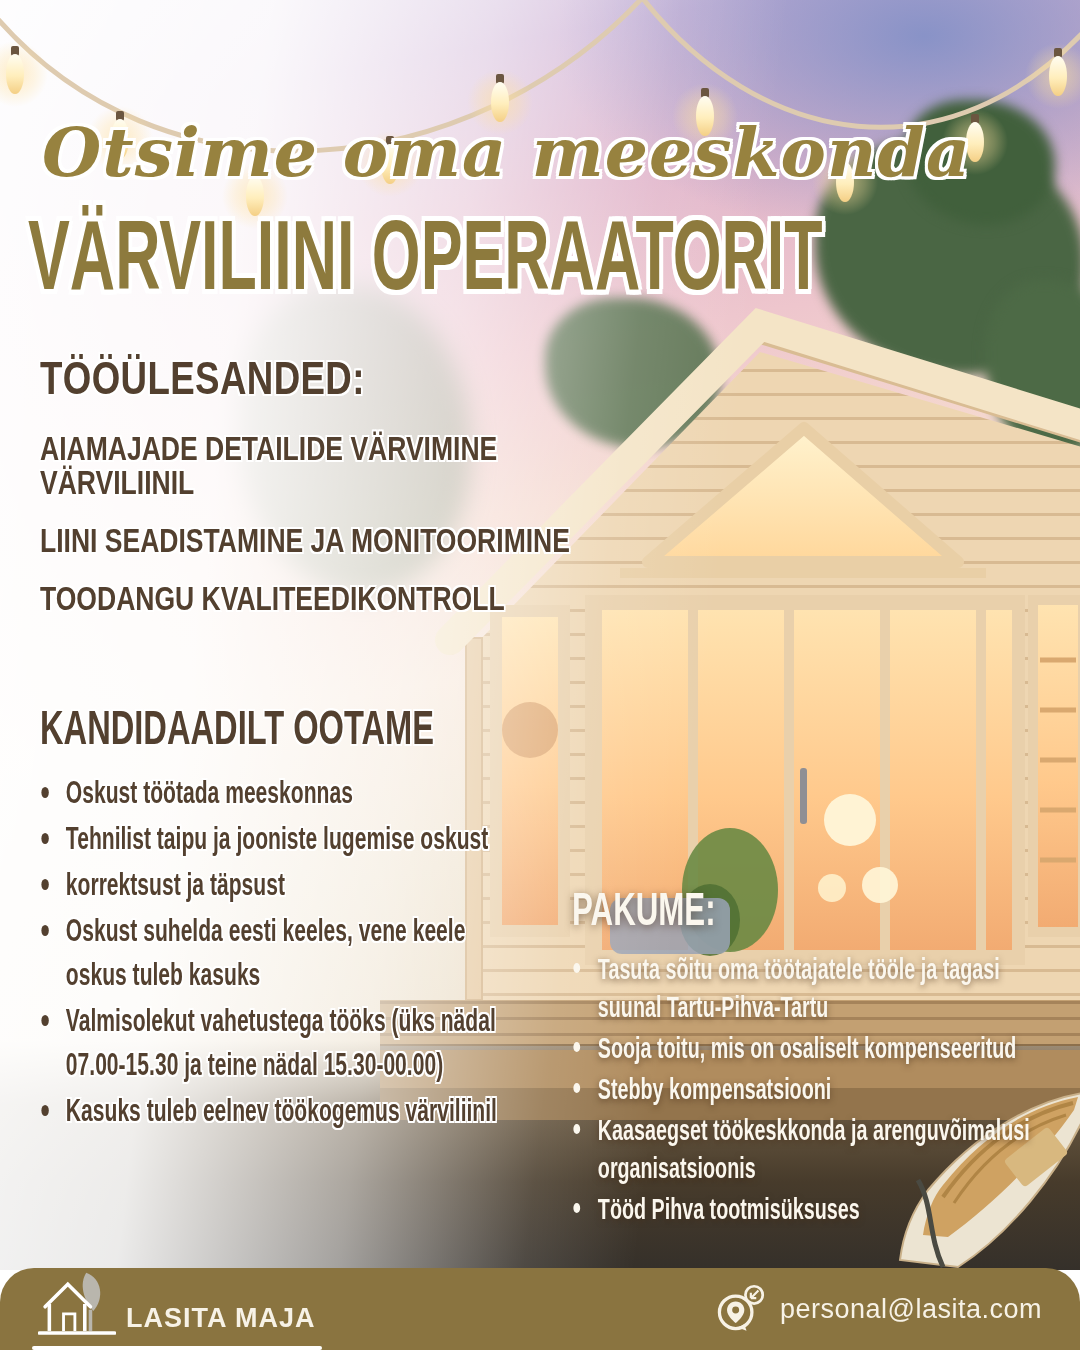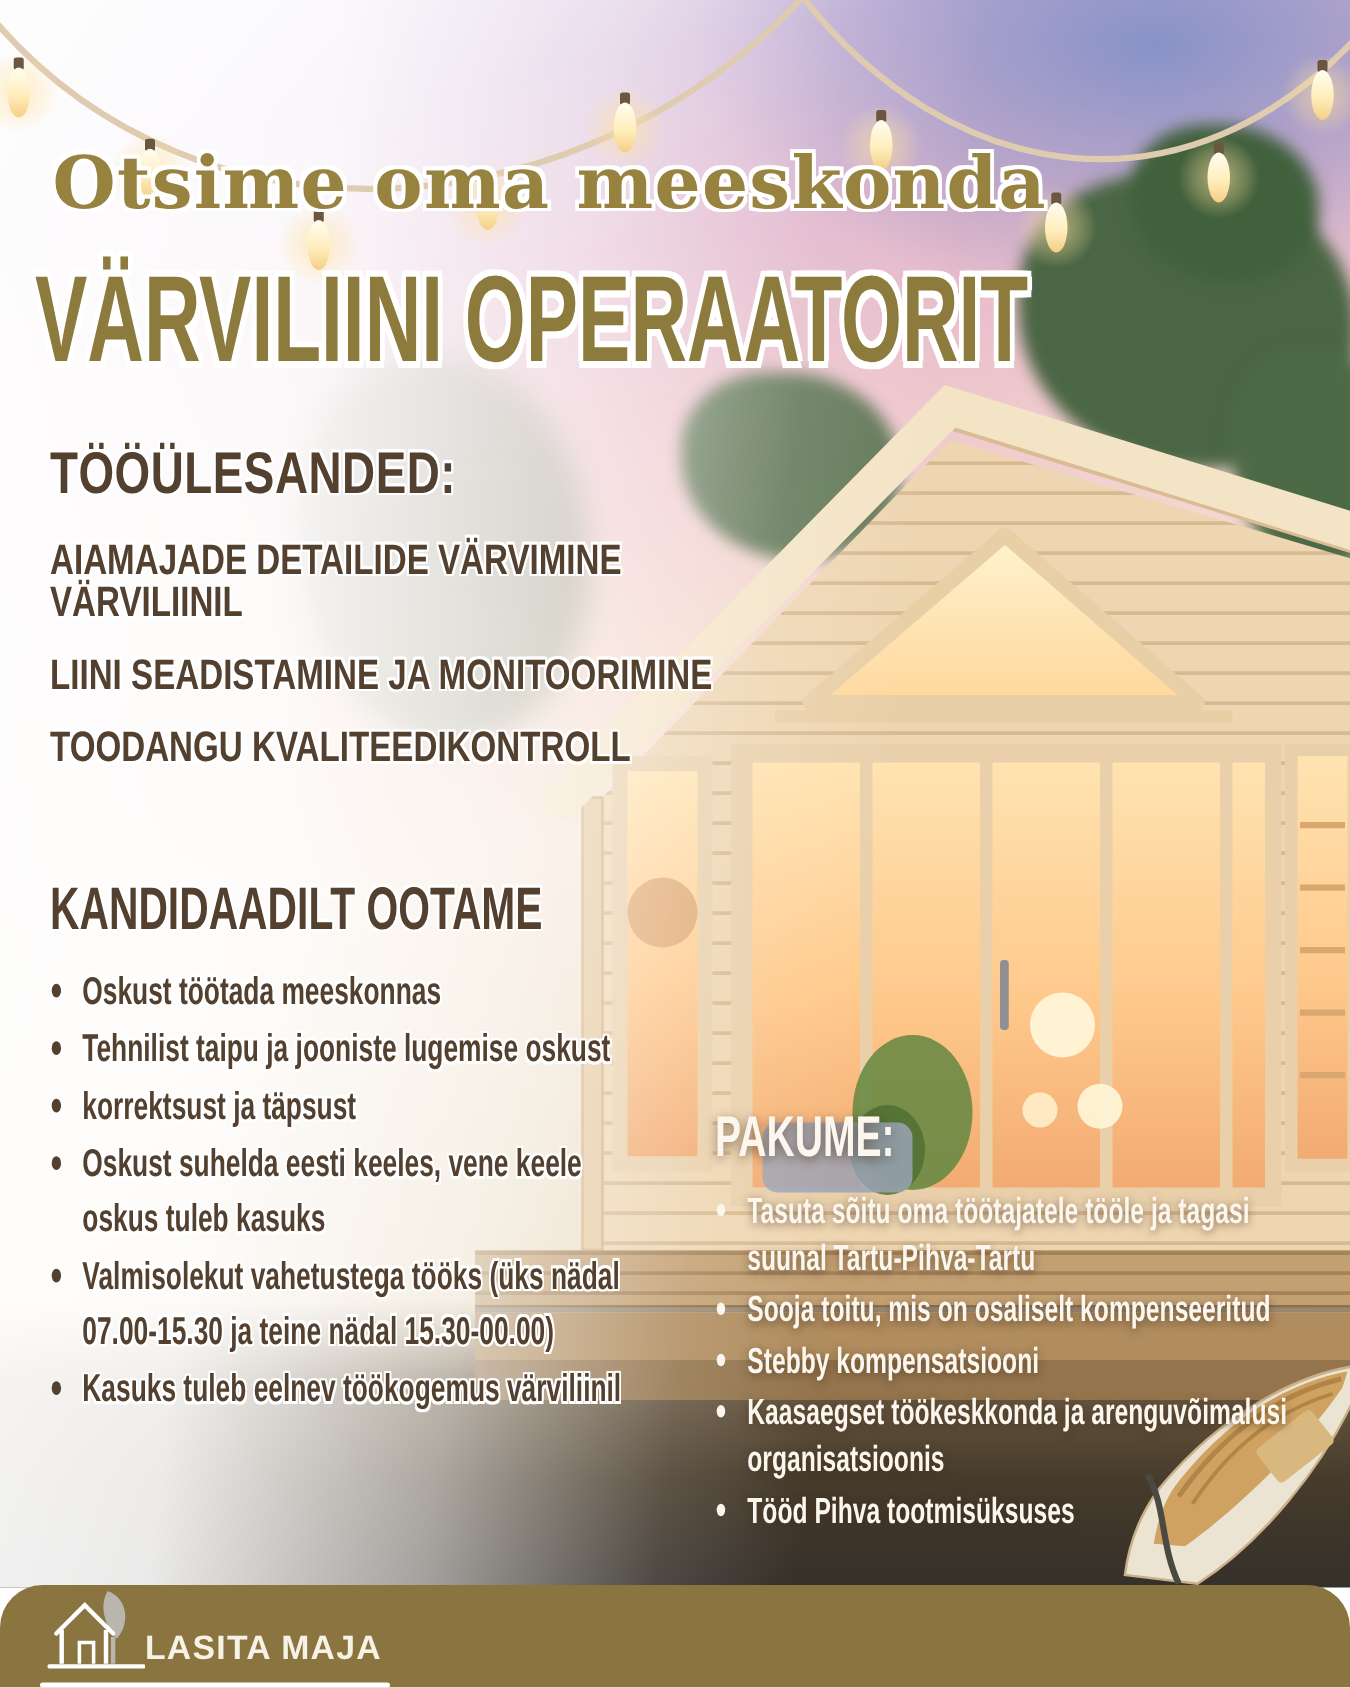--- a/index.html
+++ b/index.html
@@ -22,22 +22,22 @@
   .cabin{left:380px;top:300px;width:700px;height:820px;}
   .water{left:0;top:1040px;width:1080px;height:230px;
     background:linear-gradient(180deg,rgba(138,115,84,0) 0%,#6b5a42 28%,#473b2b 62%,#35302a 100%);}
   .boat{left:888px;top:1085px;width:200px;height:185px;}
   .wash{left:0;top:0;width:1080px;height:1270px;
     background:linear-gradient(97deg,rgba(255,255,255,.97) 0%,rgba(255,255,255,.9) 22%,
                rgba(255,255,255,.55) 40%,rgba(255,255,255,.12) 55%,rgba(255,255,255,0) 64%);}
   .lights{left:0;top:0;width:1080px;height:250px;}
 
   
-  .kicker{left:42px;top:112px;font-family:"DejaVu Serif", cursive;font-weight:bold;
-    font-size:58px;color:#97823f;letter-spacing:1px;white-space:nowrap;
+  .kicker{left:42px;top:112px;font-family:"DejaVu Serif", cursive;font-style:italic;font-weight:bold;
+    font-size:68px;color:#97823f;letter-spacing:1px;white-space:nowrap;
     text-shadow:3px 0 0 #fff,-3px 0 0 #fff,0 3px 0 #fff,0 -3px 0 #fff,
                 3px 3px 0 #fff,-3px -3px 0 #fff,3px -3px 0 #fff,-3px 3px 0 #fff;text-align:center;}
   .title{left:28px;top:204px;font-size:98px;font-weight:bold;color:#8d7a3d;line-height:1.05;
     transform:scaleX(.64);transform-origin:0 0;white-space:nowrap;letter-spacing:0;
     text-shadow:6px 0 0 #fff,-6px 0 0 #fff,0 5px 0 #fff,0 -5px 0 #fff,
                 5px 5px 0 #fff,-5px -5px 0 #fff,5px -5px 0 #fff,-5px 5px 0 #fff;}
   .brown{color:#53402f;}
   .ol-sm{text-shadow:2px 0 0 #fff,-2px 0 0 #fff,0 2px 0 #fff,0 -2px 0 #fff,
          2px 2px 0 #fff,-2px -2px 0 #fff,2px -2px 0 #fff,-2px 2px 0 #fff;}
   .tasks{left:40px;top:350px;width:780px;transform:scaleX(.78);transform-origin:0 0;}
@@ -55,21 +55,21 @@
   .offers li{font-size:29px;line-height:38px;margin:3px 0;text-shadow:0 2px 8px rgba(70,45,25,.6);}
   .offers li::before{content:"";position:absolute;left:2px;top:13px;width:10px;height:10px;
     border-radius:50%;background:#fbf7ee;}
 
   
   .footer{left:0;bottom:0;width:1080px;height:82px;background:#8a7440;
     border-radius:34px 34px 0 0;display:flex;align-items:center;
     justify-content:space-between;padding:0 38px;box-sizing:border-box;color:#f7f2e6;}
   .f-group{display:flex;align-items:center;gap:14px;}
   .f-text{font-size:27px;letter-spacing:.5px;}
-  .logo{display:flex;align-items:flex-end;position:relative;padding-bottom:10px;}
+  .logo{display:flex;align-items:flex-end;gap:10px;position:relative;padding-bottom:10px;}
   .logo-text{font-size:27px;font-weight:bold;letter-spacing:1px;padding-bottom:6px;}
   .logo-underline{position:absolute;left:-6px;right:-6px;bottom:0;height:4px;background:#fff;border-radius:2px;}
 </style>
 </head>
 <body>
 
 <div class="abs sky"></div>
 <div class="abs sky-blue"></div>
 <div class="abs tree t5"></div>
 <div class="abs tree t4"></div>
@@ -253,13 +253,24 @@
       <path d="M10,54 L42,22 L74,54" fill="none" stroke="#ffffff" stroke-width="5" stroke-linecap="round"></path>
       <line x1="16" y1="50" x2="16" y2="88" stroke="#ffffff" stroke-width="5"></line>
       <line x1="66" y1="50" x2="66" y2="88" stroke="#ffffff" stroke-width="5"></line>
       <path d="M36,88 L36,64 L52,64 L52,88" fill="none" stroke="#ffffff" stroke-width="4"></path>
       <line x1="2" y1="91" x2="108" y2="91" stroke="#ffffff" stroke-width="5" stroke-linecap="round"></line>
     </svg>
     <span class="logo-text">LASITA MAJA</span>
     <div class="logo-underline"></div>
   </div>
 
+  <div class="f-group">
+    <svg width="52" height="52" viewBox="0 0 48 48">
+      <circle cx="20" cy="27" r="15" fill="none" stroke="#f7f2e6" stroke-width="3"></circle>
+      <path d="M 28,38 L 30,44 L 22,41" fill="#f7f2e6"></path>
+      <path d="M20,17 c5,0 8,4 8,8 c0,6 -8,12 -8,12 s-8,-6 -8,-12 c0,-4 3,-8 8,-8 z" fill="#f7f2e6"></path>
+      <circle cx="20" cy="25" r="3.2" fill="#8a7440"></circle>
+      <circle cx="37" cy="11" r="8" fill="#8a7440" stroke="#f7f2e6" stroke-width="2.5"></circle>
+      <path d="M 41,7 L 34,14 M 34,14 L 34,9 M 34,14 L 39,14" fill="none" stroke="#f7f2e6" stroke-width="2"></path>
+    </svg>
+    <span class="f-text">personal@lasita.com</span>
+  </div>
 </div>
 
 </body></html>

